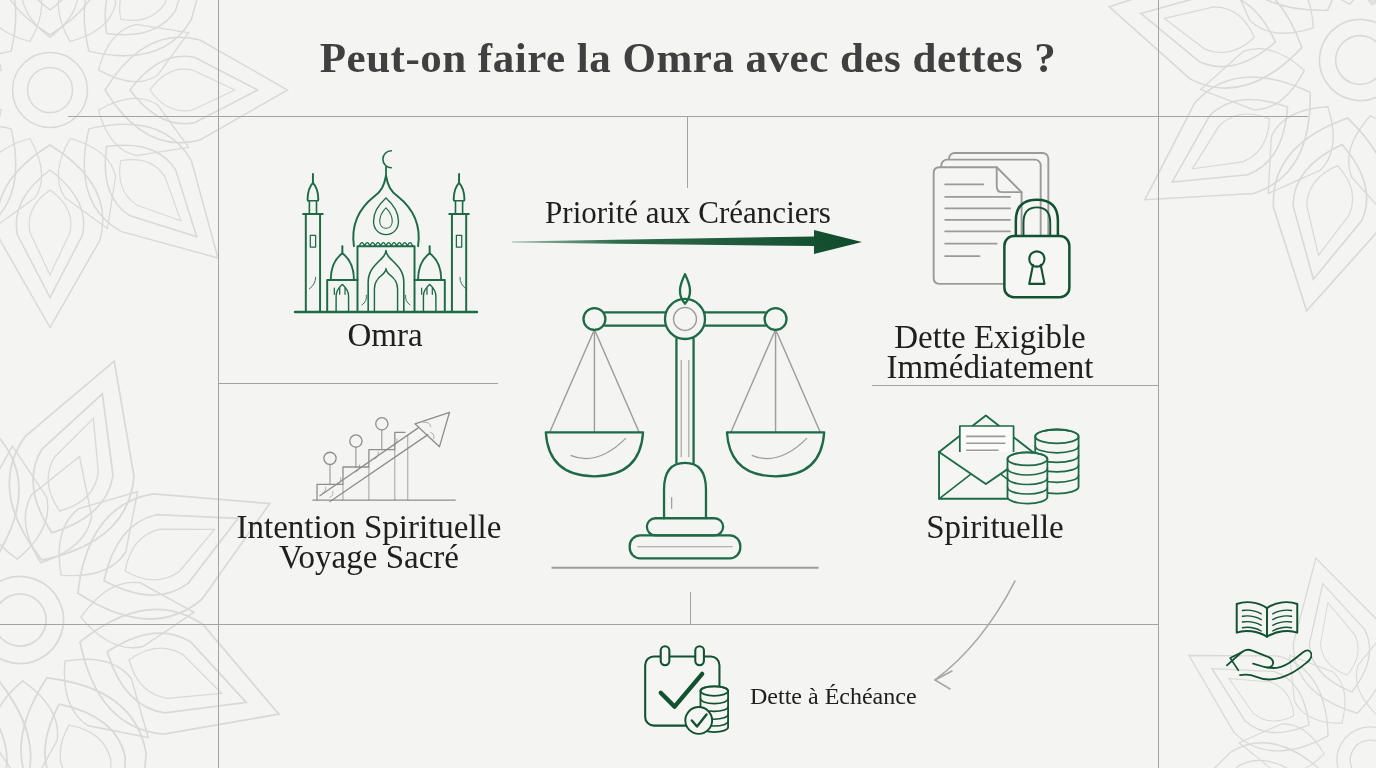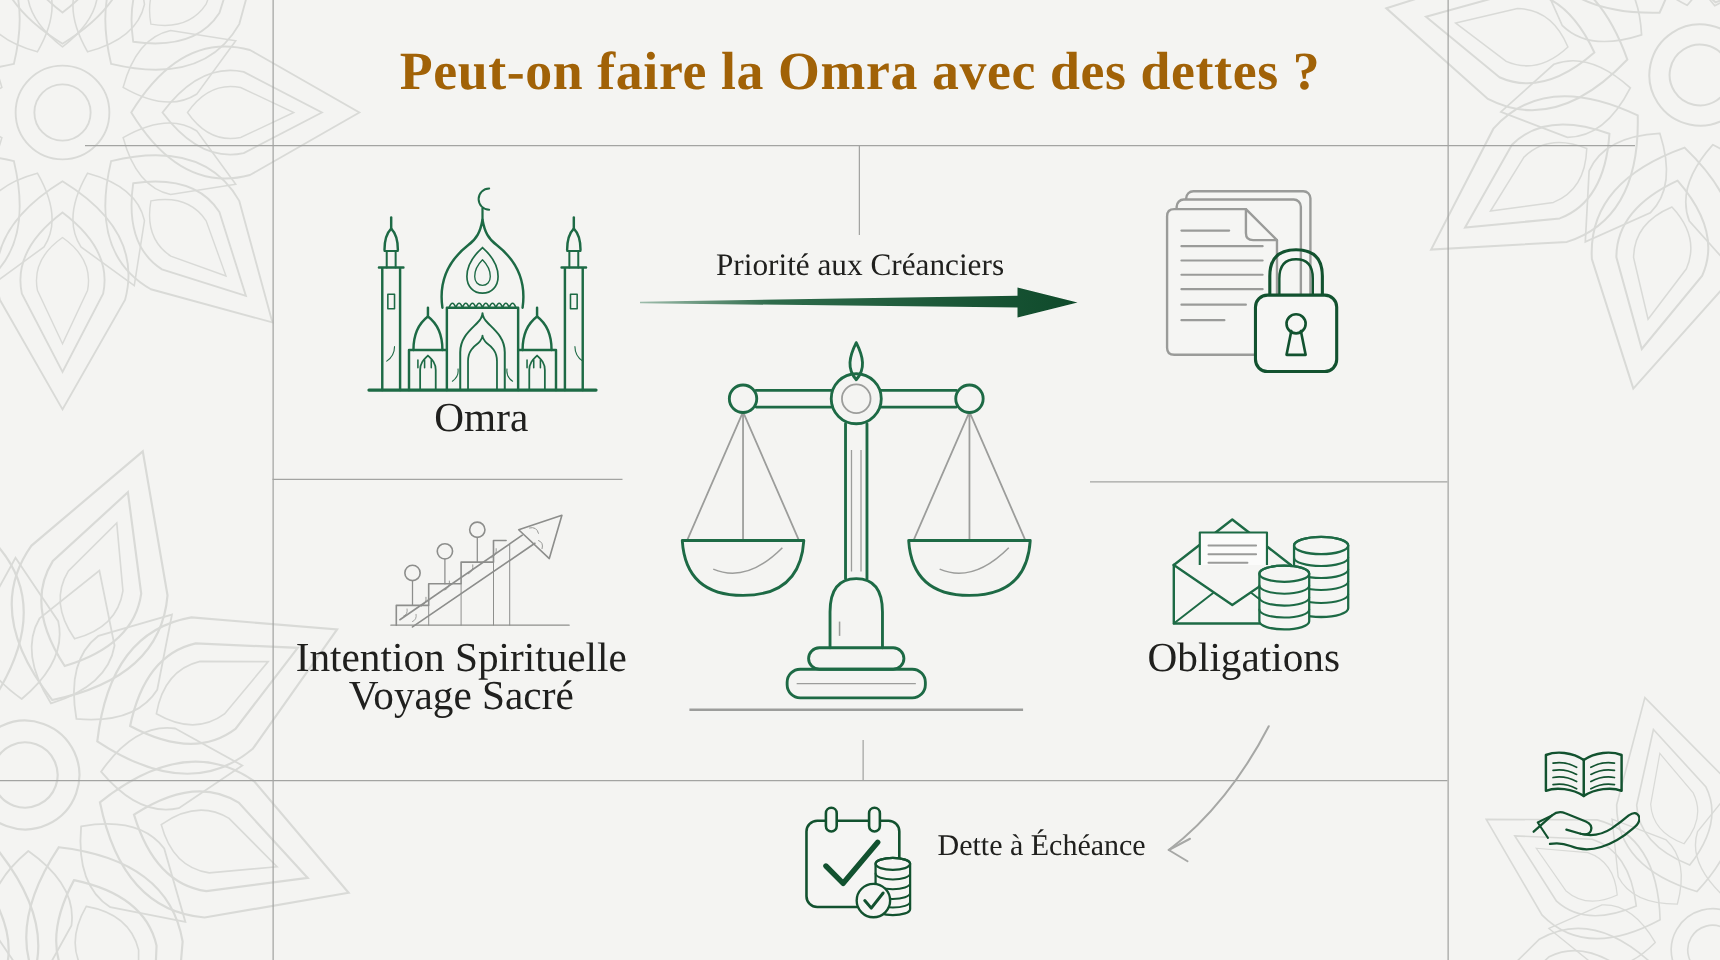--- a/index.html
+++ b/index.html
@@ -7,25 +7,25 @@
     position:relative;width:1376px;height:768px;overflow:hidden;
     background:#f4f4f2;
     font-family:"Liberation Serif","DejaVu Serif",serif;
     color:#1b1b19;
   }
   .pattern{position:absolute;z-index:0;}
   .hline{position:absolute;height:1px;background:#a3a4a2;z-index:2;}
   .vline{position:absolute;width:1px;background:#a3a4a2;z-index:2;}
   .title{
     position:absolute;left:218px;top:33px;width:940px;text-align:center;
-    font-size:43px;font-weight:600;letter-spacing:0.5px;color:#a16207;z-index:3;
+    font-size:43px;font-weight:600;letter-spacing:0.5px;color:#404040;z-index:3;
   }
   .label{position:absolute;text-align:center;font-size:33px;line-height:30px;color:#20201e;z-index:3;}
   .label.small{font-size:24px;line-height:29px;}
-  .label.left{text-align:left;}
+  .label.left{text-align:left;margin-top:19px;}
   .icon{position:absolute;z-index:3;}
   svg{display:block;}
 </style>
 </head>
 <body>
 
 <div class="canvas">
 
   <svg width="0" height="0" style="position:absolute">
     <defs>
@@ -120,21 +120,21 @@
       <path d="M192,41 V31"></path>
       <rect x="189" y="100" width="6" height="13" stroke-width="1.4"></rect>
       <path d="M24,160 q7,-5 7,-13 M200,160 q-7,-5 -7,-13" stroke-width="1"></path>
       <path d="M83,178 q6,-4 5,-11 M137,178 q-6,-4 -5,-11" stroke-width="1"></path>
     </g>
   </svg>
   <div class="label" style="left:285px;top:320px;width:200px">
     <span>Omra</span>
   </div>
 
-  <div class="label" style="left:488px;top:198px;width:400px;font-size:25px">
+  <div class="label" style="left:488px;top:198px;width:400px;font-size:31px">
     <span>Priorité aux Créanciers</span>
   </div>
   <svg class="icon" style="left:512px;top:229px;width:352px;height:26px" viewBox="0 0 352 26">
     <polygon points="0,12.4 302,7.5 302,1 350,13 302,25 302,17 0,13.6" fill="url(#arrowgrad)"></polygon>
   </svg>
 
   <svg class="icon" style="left:542px;top:262px;width:286px;height:318px" viewBox="0 0 300 320">
     <g fill="none" stroke="#9c9d9b" stroke-width="1.5">
       <path d="M55,64 L8,172 M55,64 L102,172 M55,64 V172"></path>
       <path d="M245,64 L198,172 M245,64 L292,172 M245,64 V172"></path>
@@ -174,20 +174,24 @@
       <path d="M42,100 H96 M42,113 H78"></path>
     </g>
     <g fill="#f6f6f4" stroke="#12522f" stroke-width="2.6" stroke-linecap="round" stroke-linejoin="round">
       <path d="M116,92 V76 Q116,54 138,54 Q160,54 160,76 V92" fill="none"></path>
       <path d="M124,92 V78 Q124,62 138,62 Q152,62 152,78 V92" fill="none" stroke-width="2"></path>
       <rect x="104" y="92" width="68" height="64" rx="10"></rect>
       <circle cx="138" cy="116" r="8" fill="none" stroke-width="2.2"></circle>
       <path d="M134,122 L130,142 H146 L142,122" fill="none" stroke-width="2.2"></path>
     </g>
   </svg>
+  <div class="label" style="left:880px;top:322px;width:220px">
+    <div>Dette Exigible</div>
+    <div>Immédiatement</div>
+  </div>
 
   <svg class="icon" style="left:308px;top:395px;width:152px;height:108px" viewBox="0 0 210 150">
     <g fill="none" stroke="#8d8e8c" stroke-width="1.8" stroke-linecap="round" stroke-linejoin="round">
       <path d="M6,146 H204" stroke-width="1.5"></path>
       <path d="M12,146 V124 H48 V100 H84 V76 H120 V52 H134"></path>
       <path d="M48,124 V146 M84,100 V146 M120,76 V146 M138,56 V146" stroke-width="1.1"></path>
       <circle cx="30" cy="88" r="8.5"></circle>
         <path d="M30,96.5 V124" stroke-width="1.4"></path>
       <circle cx="66" cy="64" r="8.5"></circle>
         <path d="M66,72.5 V100" stroke-width="1.4"></path>
@@ -217,21 +221,21 @@
     <g stroke="#1d6a45" stroke-width="2.1" fill="#f5f5f3" stroke-linecap="round">
       <path d="M127,42 A25,8 0 0 1 177,42 V100 A25,8 0 0 1 127,100 Z"></path>
       <ellipse cx="152" cy="42" rx="25" ry="8" fill="none"></ellipse>
       <path d="M127,53 A25,8 0 0 0 177,53 M127,64 A25,8 0 0 0 177,64 M127,75 A25,8 0 0 0 177,75 M127,87 A25,8 0 0 0 177,87" fill="none" stroke-width="1.9"></path>
       <path d="M95,68 A23,7.5 0 0 1 141,68 V112 A23,7.5 0 0 1 95,112 Z"></path>
       <ellipse cx="118" cy="68" rx="23" ry="7.5" fill="none"></ellipse>
       <path d="M95,79 A23,7.5 0 0 0 141,79 M95,90 A23,7.5 0 0 0 141,90 M95,101 A23,7.5 0 0 0 141,101" fill="none" stroke-width="1.9"></path>
     </g>
   </svg>
   <div class="label" style="left:895px;top:512px;width:200px">
-    <div>Obligations</div>
+    <div>Spirituelle</div>
   </div>
 
   <svg class="icon" style="left:640px;top:641px;width:95px;height:95px" viewBox="0 0 110 110">
     <g stroke="#12522f" stroke-width="2.4" fill="#f5f5f3" stroke-linecap="round" stroke-linejoin="round">
       <rect x="6" y="18" width="86" height="80" rx="10"></rect>
       <rect x="24" y="6" width="10" height="22" rx="5"></rect>
       <rect x="64" y="6" width="10" height="22" rx="5"></rect>
       <path d="M24,60 L40,76 L72,38" fill="none" stroke-width="5"></path>
       <path d="M70,58 A16,5.5 0 0 1 102,58 V100 A16,5.5 0 0 1 70,100 Z" stroke-width="2.1"></path>
       <ellipse cx="86" cy="58" rx="16" ry="5.5" fill="none" stroke-width="2.1"></ellipse>

